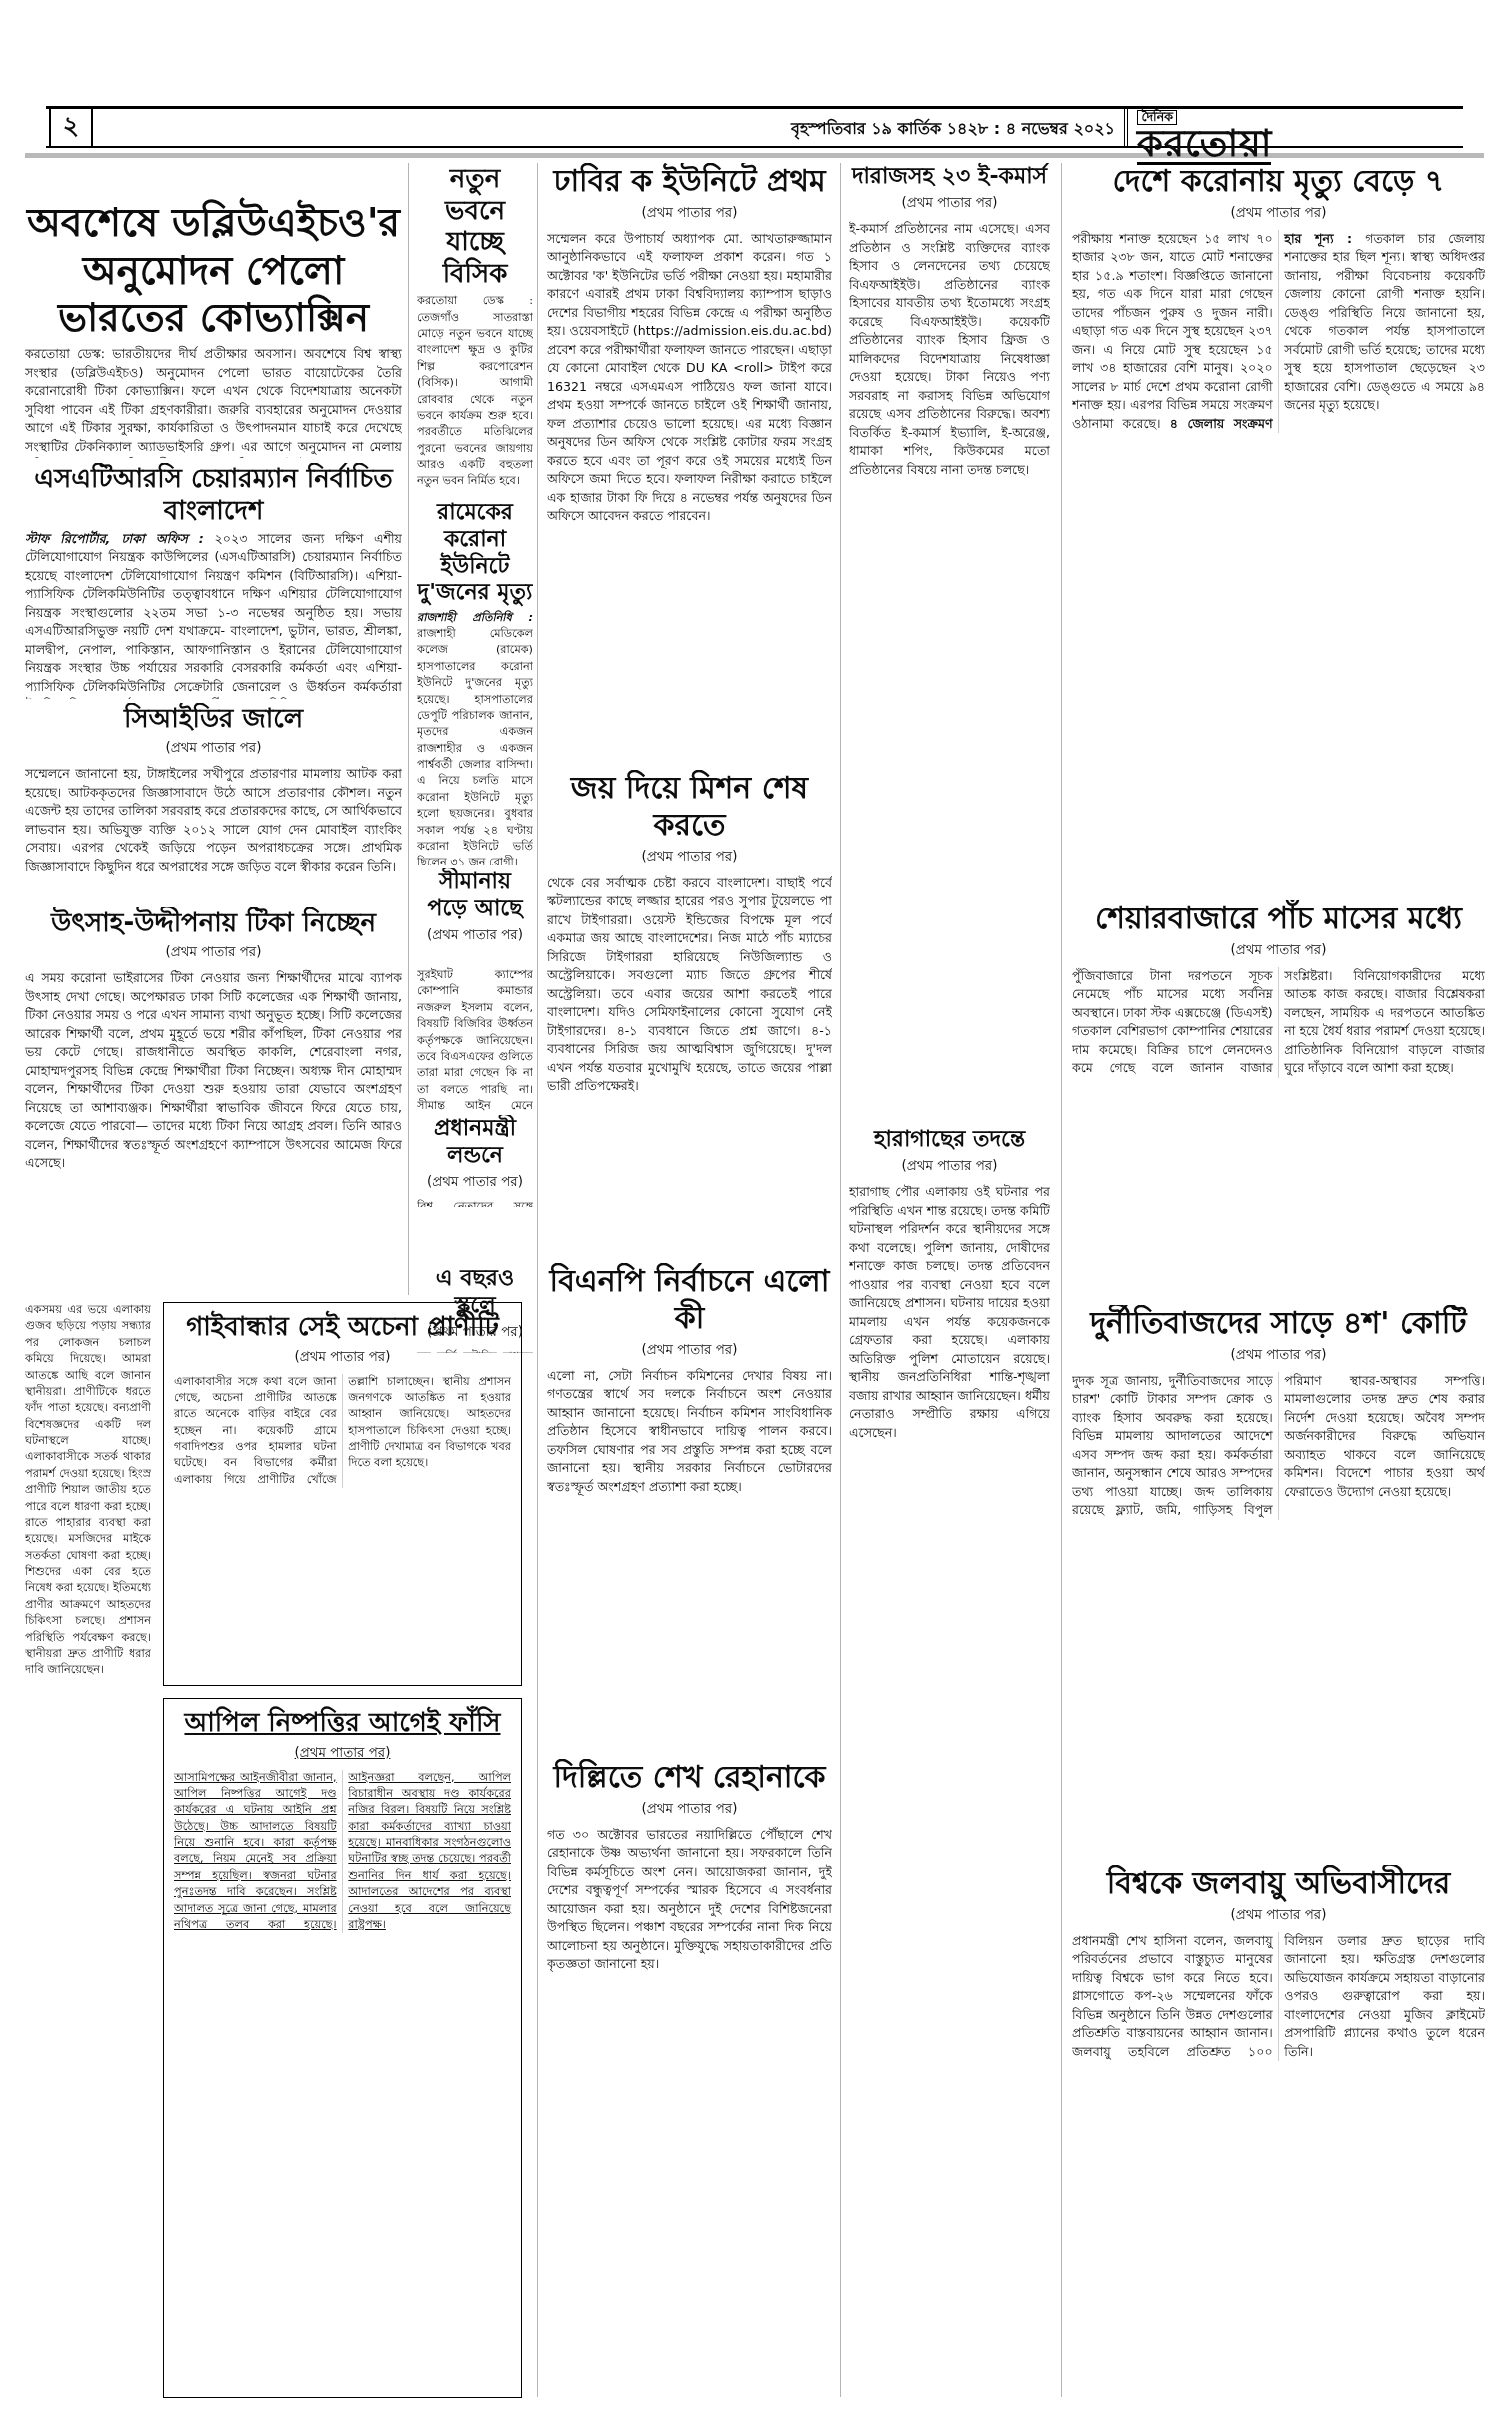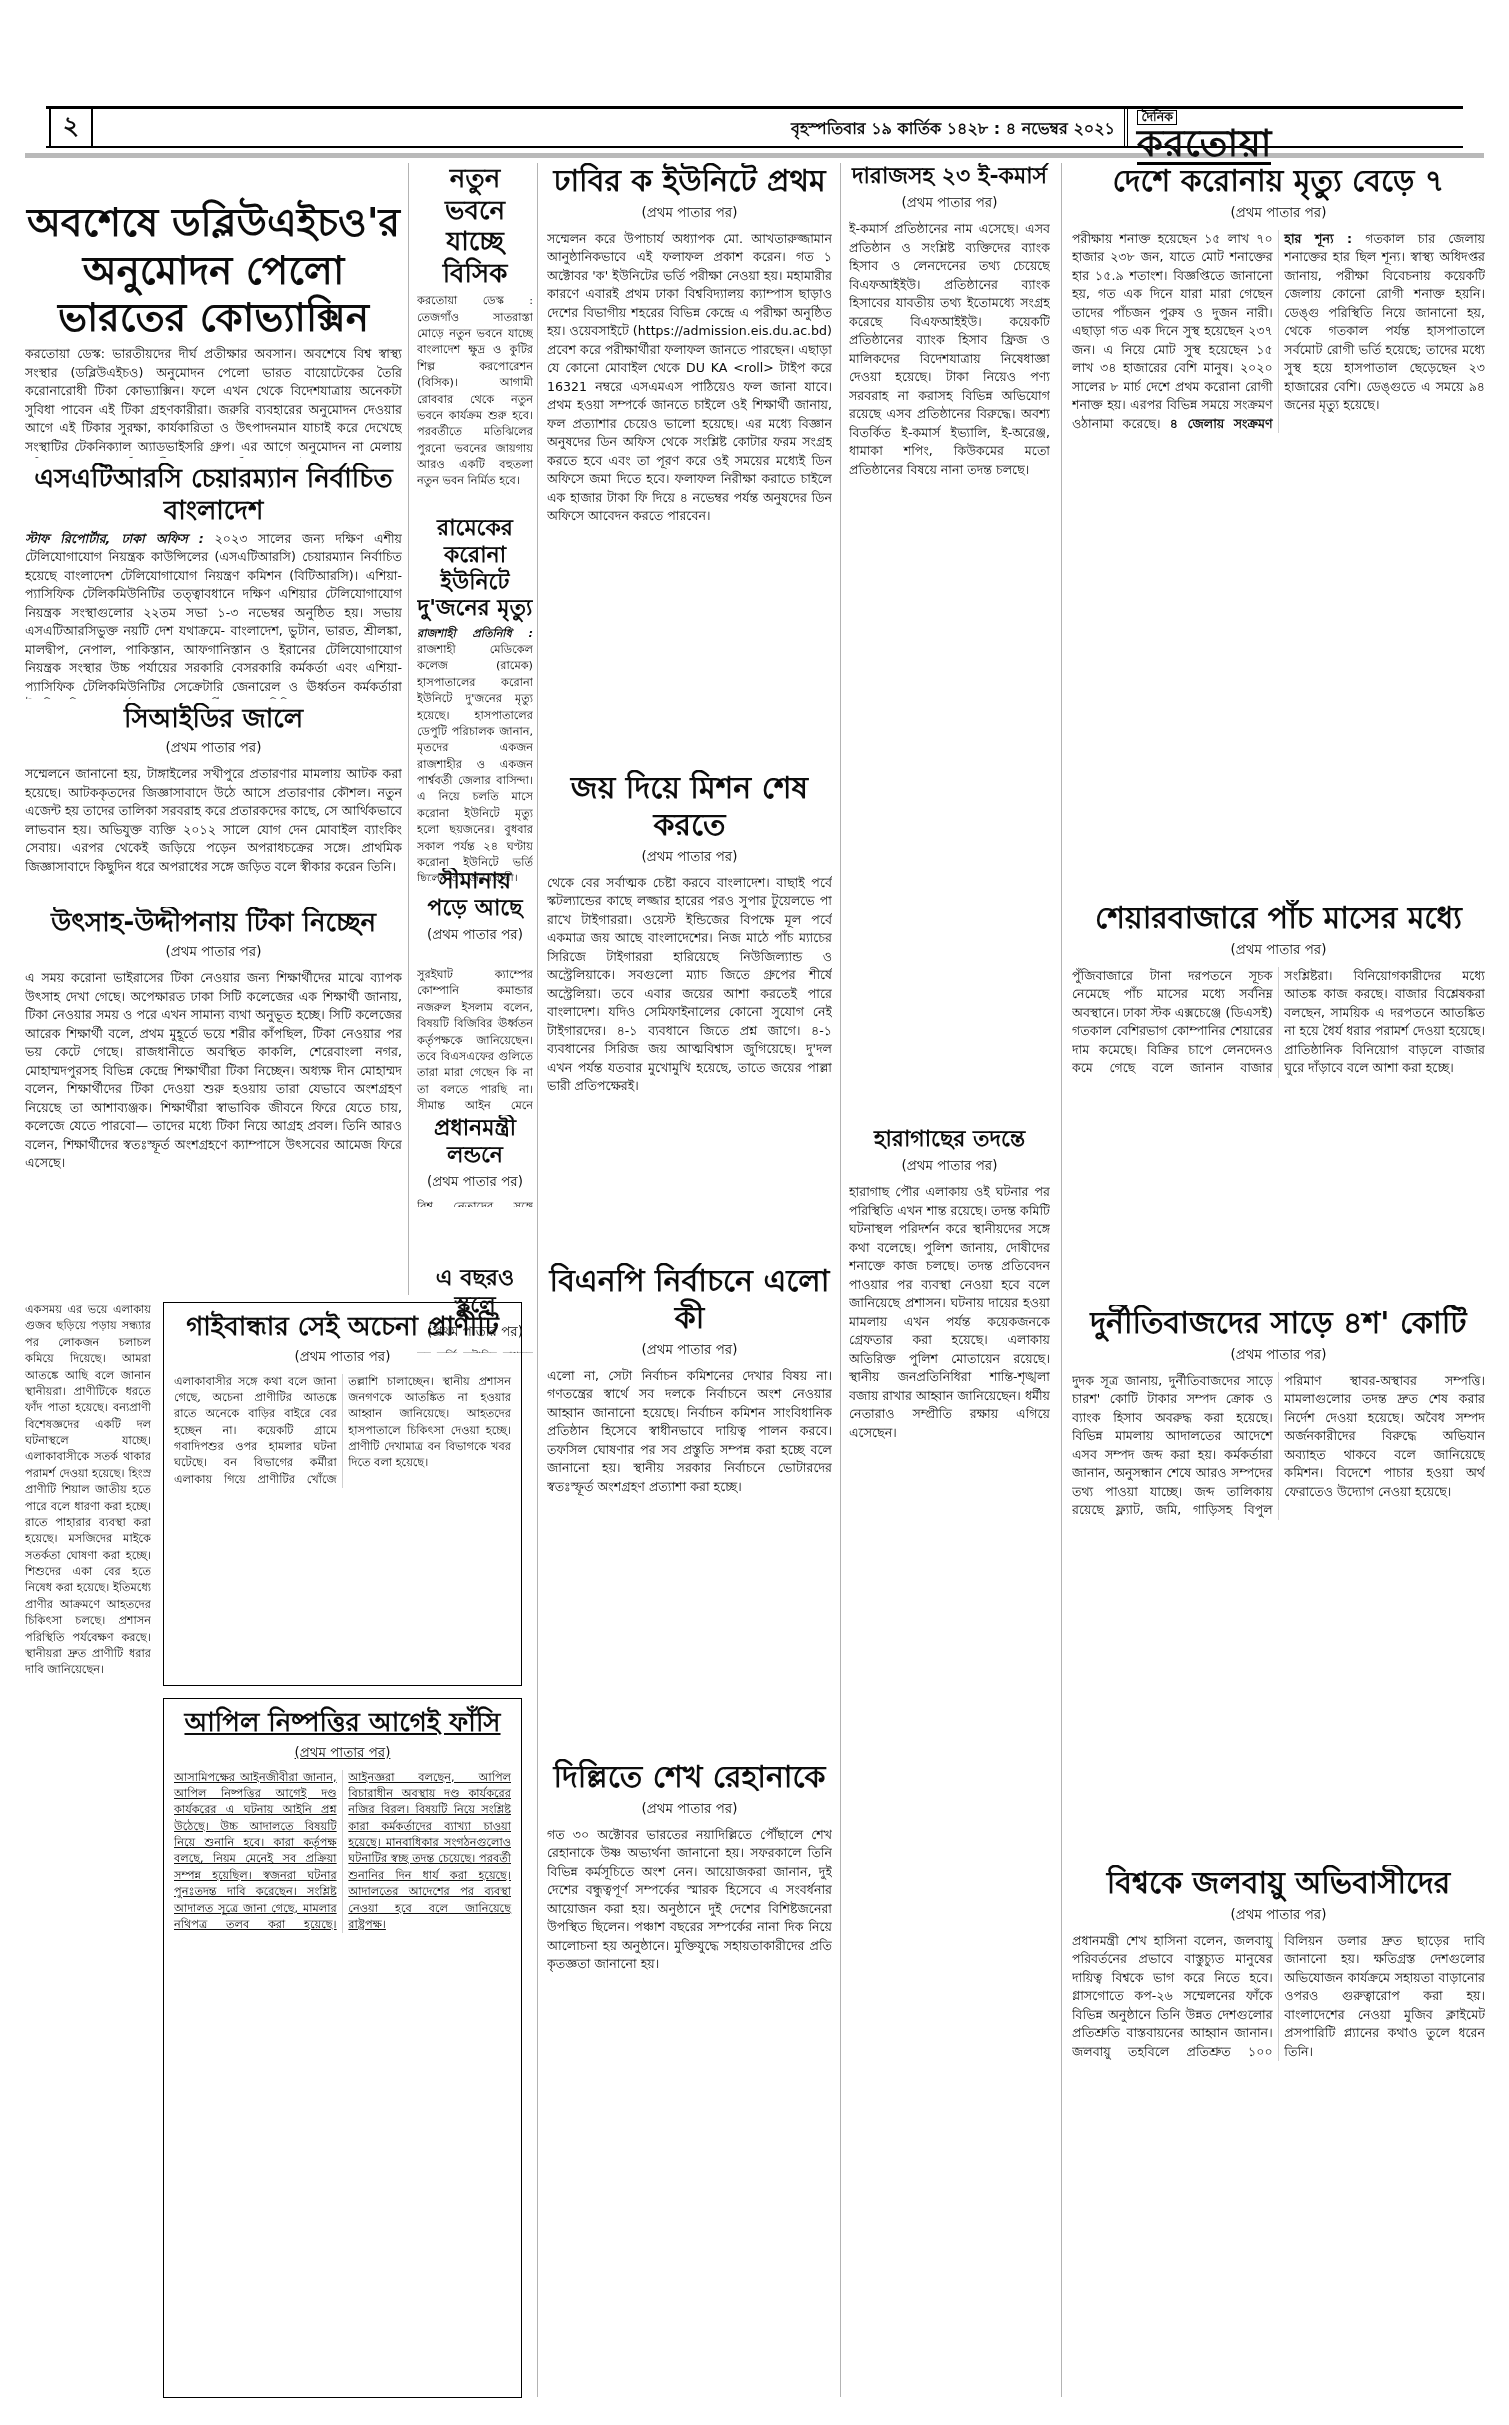--- a/index.html
+++ b/index.html
@@ -92,21 +92,21 @@
     <h2 class="hl hl-md">আপিল নিষ্পত্তির আগেই ফাঁসি</h2>
     <div class="kicker">(প্রথম পাতার পর)</div>
     <p class="body body-sm cols2">আসামিপক্ষের আইনজীবীরা জানান, আপিল নিষ্পত্তির আগেই দণ্ড কার্যকরের এ ঘটনায় আইনি প্রশ্ন উঠেছে। উচ্চ আদালতে বিষয়টি নিয়ে শুনানি হবে। কারা কর্তৃপক্ষ বলছে, নিয়ম মেনেই সব প্রক্রিয়া সম্পন্ন হয়েছিল। স্বজনরা ঘটনার পুনঃতদন্ত দাবি করেছেন। সংশ্লিষ্ট আদালত সূত্রে জানা গেছে, মামলার নথিপত্র তলব করা হয়েছে। আইনজ্ঞরা বলছেন, আপিল বিচারাধীন অবস্থায় দণ্ড কার্যকরের নজির বিরল। বিষয়টি নিয়ে সংশ্লিষ্ট কারা কর্মকর্তাদের ব্যাখ্যা চাওয়া হয়েছে। মানবাধিকার সংগঠনগুলোও ঘটনাটির স্বচ্ছ তদন্ত চেয়েছে। পরবর্তী শুনানির দিন ধার্য করা হয়েছে। আদালতের আদেশের পর ব্যবস্থা নেওয়া হবে বলে জানিয়েছে রাষ্ট্রপক্ষ।</p>
   </div>
 
   <div class="art" style="left:417px;top:163px;width:116px;height:331px;">
     <h2 class="hl hl-md">নতুন ভবনে যাচ্ছে বিসিক</h2>
     <p class="body body-sm">করতোয়া ডেস্ক : তেজগাঁও সাতরাস্তা মোড়ে নতুন ভবনে যাচ্ছে বাংলাদেশ ক্ষুদ্র ও কুটির শিল্প করপোরেশন (বিসিক)। আগামী রোববার থেকে নতুন ভবনে কার্যক্রম শুরু হবে। পরবর্তীতে মতিঝিলের পুরনো ভবনের জায়গায় আরও একটি বহুতলা নতুন ভবন নির্মিত হবে।</p>
   </div>
 
-  <div class="art" style="left:417px;top:499px;width:116px;height:366px;margin-top:16px;">
+  <div class="art" style="left:417px;top:499px;width:116px;height:366px;">
     <h2 class="hl hl-sm">রামেকের করোনা ইউনিটে দু'জনের মৃত্যু</h2>
     <p class="body body-sm"><span class="byline">রাজশাহী প্রতিনিধি :</span> <span>রাজশাহী মেডিকেল কলেজ (রামেক) হাসপাতালের করোনা ইউনিটে দু'জনের মৃত্যু হয়েছে। হাসপাতালের ডেপুটি পরিচালক জানান, মৃতদের একজন রাজশাহীর ও একজন পার্শ্ববর্তী জেলার বাসিন্দা। এ নিয়ে চলতি মাসে করোনা ইউনিটে মৃত্যু হলো ছয়জনের। বুধবার সকাল পর্যন্ত ২৪ ঘণ্টায় করোনা ইউনিটে ভর্তি ছিলেন ৩১ জন রোগী।</span></p>
   </div>
 
   <div class="art" style="left:417px;top:868px;width:116px;height:99px;">
     <h2 class="hl hl-sm">সীমানায় পড়ে আছে</h2>
     <div class="kicker">(প্রথম পাতার পর)</div>
   </div>
   <div class="art" style="left:417px;top:967px;width:116px;height:147px;">
     <p class="body body-sm">সুরইঘাট ক্যাম্পের কোম্পানি কমান্ডার নজরুল ইসলাম বলেন, বিষয়টি বিজিবির ঊর্ধ্বতন কর্তৃপক্ষকে জানিয়েছেন। তবে বিএসএফের গুলিতে তারা মারা গেছেন কি না তা বলতে পারছি না। সীমান্ত আইন মেনে নিহতদের মরদেহ উদ্ধার করা হবে।</p>

